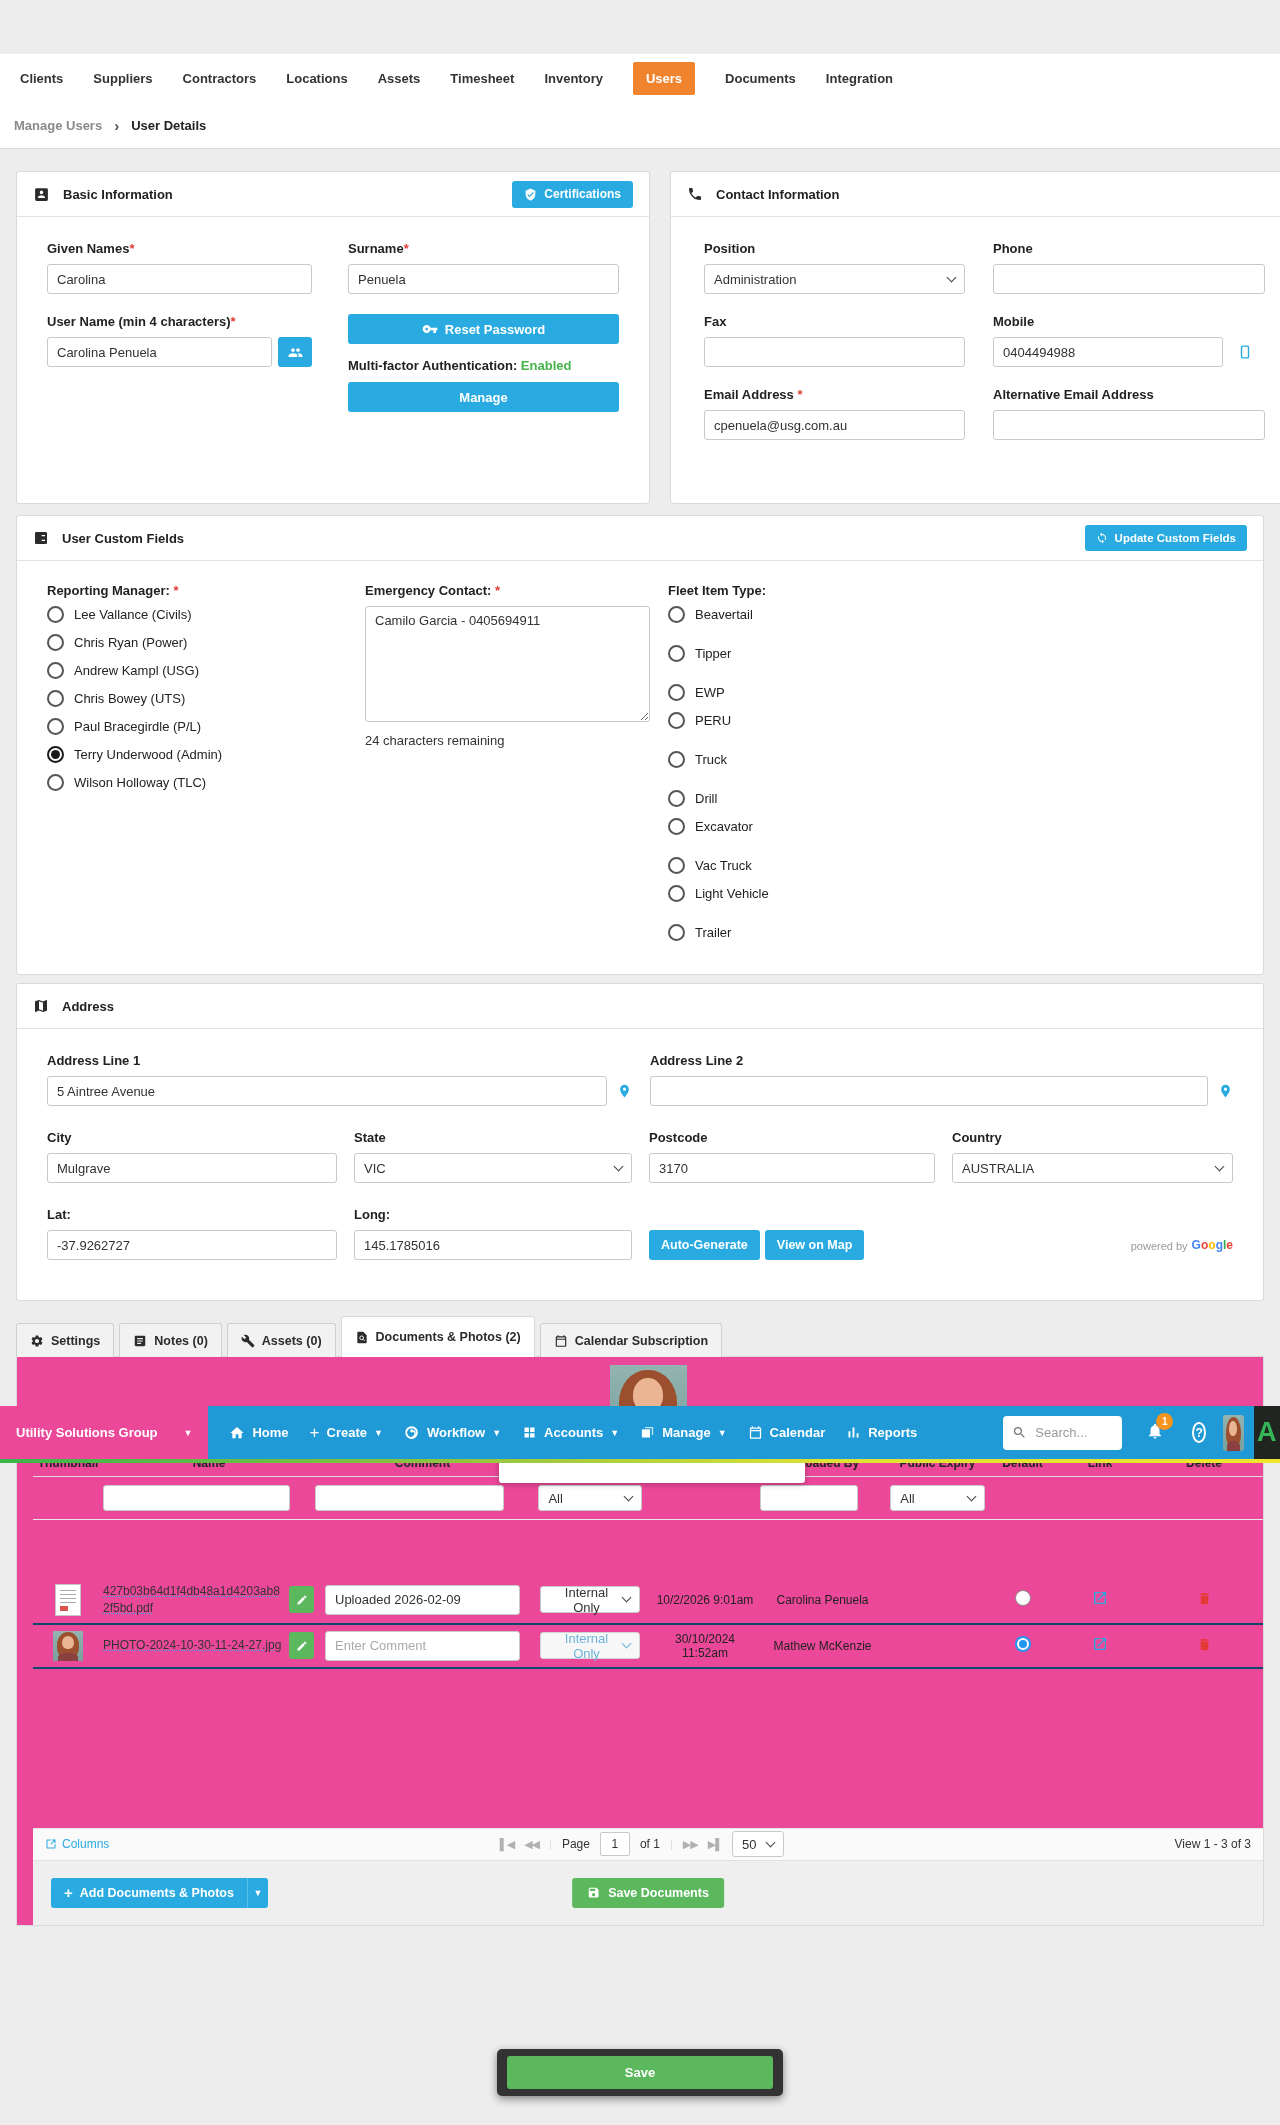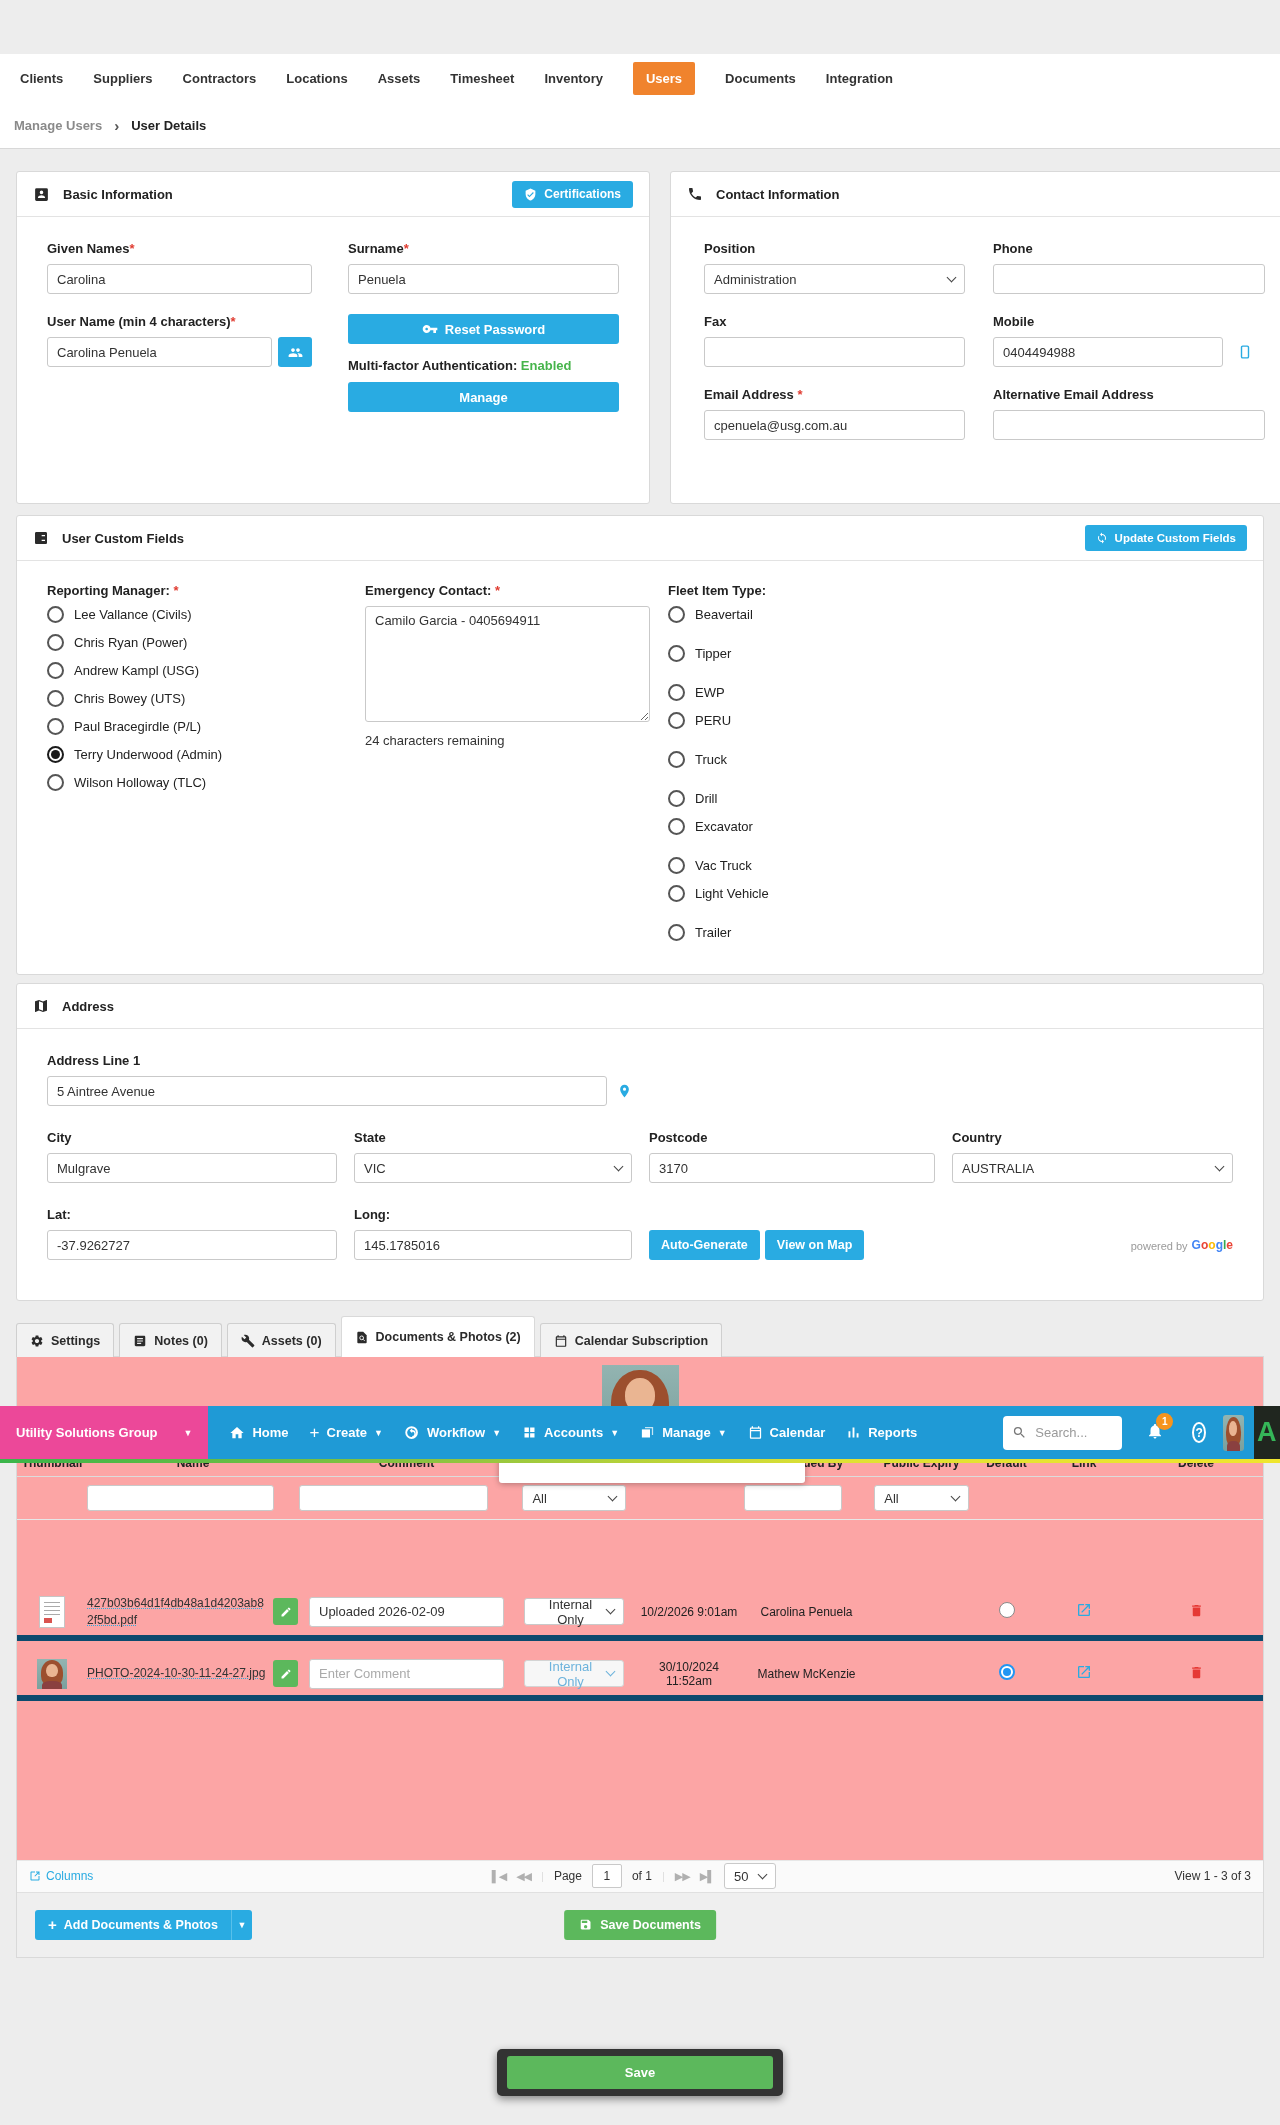--- a/index.html
+++ b/index.html
@@ -79,37 +79,37 @@
   .map-btns { display:flex; gap:5px; align-items:flex-end; height:100%; }
   .map-btns .btn-blue { height:30px; padding:0 12px; font-size:12.5px; }
   .powered { display:flex; align-items:flex-end; justify-content:flex-end; height:100%; font-size:11px; color:#9a9a9a; gap:4px; padding-bottom:8px; }
   .goog span { font-weight:bold; font-size:12px; }
 
   
   .tabs { display:flex; align-items:flex-end; margin-top:15px; gap:5px; height:41px; position:relative; z-index:2; }
   .tab { background:#f2f2f2; border:1px solid #cfcfcf; border-bottom:none; border-radius:3px 3px 0 0; height:34px;
          display:flex; align-items:center; gap:7px; padding:0 13px; font-size:12.5px; font-weight:bold; color:#2b2b2b; cursor:pointer; }
   .tab.active { background:#fff; height:41px; border-color:#d9d9d9; }
-  .doc-panel { position:relative; background:#fca5a5; border:1px solid #d9d9d9; margin-top:-1px; }
+  .doc-panel { position:relative; background:#ec4899; border:1px solid #d9d9d9; margin-top:-1px;padding-left:16px; }
 
   .portrait { position:relative; overflow:hidden; background:linear-gradient(180deg,#93b4b1 0%,#79a09d 100%); }
   .portrait .hair { position:absolute; left:12%; top:6%; width:76%; height:88%; background:#9c4f2e; border-radius:48% 48% 42% 42%; }
   .portrait .face { position:absolute; left:31%; top:17%; width:38%; height:44%; background:#eab592; border-radius:50% 50% 46% 46%; }
   .portrait .shirt { position:absolute; left:18%; top:74%; width:64%; height:30%; background:#8a4040; border-radius:45% 45% 0 0; }
   .portrait77 { width:77px; height:77px; margin:8px auto 0; }
 
   
   .doc-table { margin-top:14px; }
   .tgrid { display:grid; grid-template-columns:70px 212px 215px 120px 110px 125px 105px 65px 90px 1fr; align-items:center; }
   .thead { font-size:12px; font-weight:bold; color:#222; padding-bottom:6px; border-bottom:1px solid #dcdcdc; text-align:center; }
   .tfilter { padding:8px 0; border-bottom:1px solid #e7e7e7; }
   .tfilter .inp { height:26px; width:88%; margin:0 auto; }
   .tfilter .sel { height:26px; width:86%; margin:0 auto; }
   .nav-spacer { height:57px; }
-  .trow { padding:6px 0; border-bottom:6px solid #0c4a6e; font-size:12px; color:#222; text-align:center;margin-top:12px; }
+  .trow { padding:6px 0; border-bottom:2px solid #0c4a6e; font-size:12px; color:#222; text-align:center; }
   .name-cell { display:flex; align-items:center; gap:4px; text-align:left; }
   .doc-name { font-size:12px; color:#333; width:182px; word-break:break-all; line-height:1.4;
               text-decoration:underline; text-decoration-style:dotted; text-decoration-color:#29abe2; }
   .pencil-btn { width:25px; height:27px; background:#5cb85c; border:none; border-radius:3px; color:#fff;
                 display:flex; align-items:center; justify-content:center; cursor:pointer; flex:none; }
   .cmt-inp { width:195px; height:30px; margin:0 auto; display:block; }
   .row-sel { width:100px; height:27px; margin:0 auto; }
   .row-sel.dim { color:#6db3dc; background:#f7f7f7; border-color:#d4d4d4; }
   .row-sel.dim .chev { border-color:#6db3dc; }
   .pdfthumb { width:26px; height:32px; background:#fff; border:1px solid #c5c5c5; margin:0 auto; position:relative; }
@@ -408,20 +408,29 @@
             <path d="M20.5 3l-.16.03L15 5.1 9 3 3.36 4.9c-.21.07-.36.25-.36.48V20.5c0 .28.22.5.5.5l.16-.03L9 18.9l6 2.1 5.64-1.9c.21-.07.36-.25.36-.48V3.5c0-.28-.22-.5-.5-.5zM15 19l-6-2.11V5l6 2.11V19z"></path>
           </svg>
         <span class="panel-title">Address</span>
       </div>
       <div class="addr-body">
         <div class="addr-row1">
           <div>
             <span class="lbl">Address Line 1</span>
             <div class="pin-wrap">
               <input class="inp" value="5 Aintree Avenue" style="">
+              <svg class="ic" width="15" height="18" viewBox="0 0 24 24" fill="#29abe2">
+                  <path d="M12 2C8.13 2 5 5.13 5 9c0 5.25 7 13 7 13s7-7.75 7-13c0-3.87-3.13-7-7-7zm0 9.5A2.5 2.5 0 1 1 14.5 9 2.5 2.5 0 0 1 12 11.5z"></path>
+                </svg>
+            </div>
+          </div>
+          <div>
+            <span class="lbl">Address Line 2</span>
+            <div class="pin-wrap">
+              <input class="inp" style="">
               <svg class="ic" width="15" height="18" viewBox="0 0 24 24" fill="#29abe2">
                   <path d="M12 2C8.13 2 5 5.13 5 9c0 5.25 7 13 7 13s7-7.75 7-13c0-3.87-3.13-7-7-7zm0 9.5A2.5 2.5 0 1 1 14.5 9 2.5 2.5 0 0 1 12 11.5z"></path>
                 </svg>
             </div>
           </div>
         </div>
         <div class="addr-grid4">
           <div>
             <span class="lbl">City</span>
             <input class="inp" value="Mulgrave" style="">

